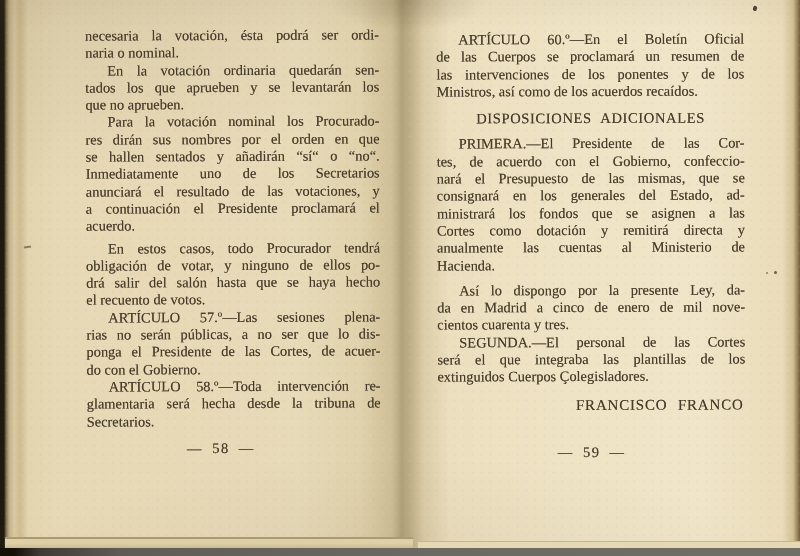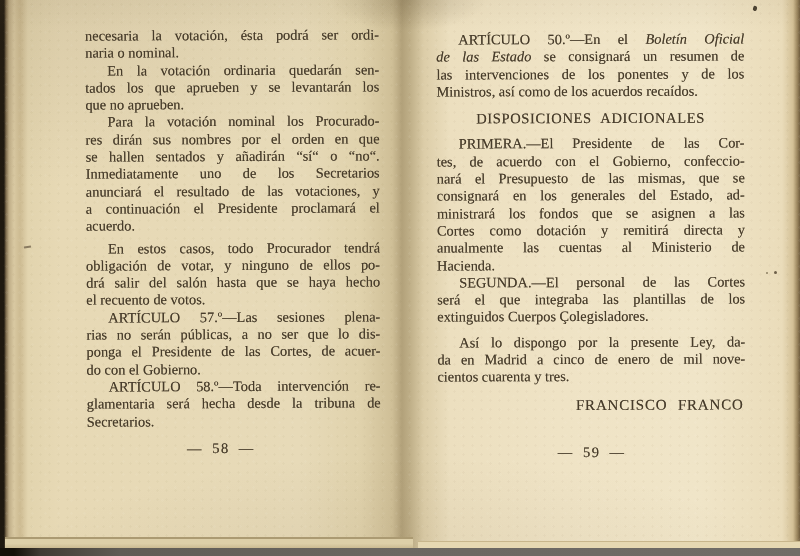--- a/index.html
+++ b/index.html
@@ -34,21 +34,21 @@
   .textblock{position:absolute;font-size:14.4px;line-height:17.3px;
     text-shadow:0 0 0.5px rgba(70,58,40,0.65);}
   .tb-left{left:86px;top:27px;width:294px;transform:rotate(-0.25deg);}
   .tb-right{left:437px;top:31px;width:308px;transform:rotate(-0.2deg);}
   .para{margin:0;}
   .gap{margin-top:5px;}
   .gap8{margin-top:8px;}
   .ln{display:block;}
   .jy{text-align:justify;text-align-last:justify;}
   .ind{text-indent:22px;}
-  .it{font-style:italic;}
+  .it{}
   .heading{margin:10px 0 8px 0;text-align:center;font-size:14.6px;
     letter-spacing:0.6px;word-spacing:5px;}
   .signature{margin-top:11px;text-align:right;font-size:15px;
     letter-spacing:0.8px;word-spacing:6px;padding-right:2px;}
   .pagenum{text-align:center;font-size:14.5px;letter-spacing:1.5px;word-spacing:4px;}
   .pagenum-left{margin-top:10px;transform:translateX(-13px);}
   .pagenum-right{margin-top:30px;}
   .speck{position:absolute;pointer-events:none;}
   .speck1{left:753px;top:6px;width:4px;height:5px;background:#4d4434;
     border-radius:40% 60% 50% 50%;transform:rotate(20deg);}
@@ -104,43 +104,43 @@
     <p class="para">
       <span class="ln jy ind">ARTÍCULO 58.º—Toda intervención re-</span>
       <span class="ln jy">glamentaria será hecha desde la tribuna de</span>
       <span class="ln">Secretarios.</span>
     </p>
     <div class="pagenum pagenum-left">— 58 —</div>
   </div>
 
   <div class="textblock tb-right">
     <p class="para">
-      <span class="ln jy ind"><span>ARTÍCULO 50.º—En el </span><span class="it">Boletín Oficial</span></span>
-      <span class="ln jy"><span class="it">de las Estado</span><span> se consignará un resumen de</span></span>
+      <span class="ln jy ind"><span>ARTÍCULO 60.º—En el </span><span class="it">Boletín Oficial</span></span>
+      <span class="ln jy"><span class="it">de las Cuerpos</span><span> se proclamará un resumen de</span></span>
       <span class="ln jy">las intervenciones de los ponentes y de los</span>
       <span class="ln">Ministros, así como de los acuerdos recaídos.</span>
     </p>
     <div class="heading">DISPOSICIONES ADICIONALES</div>
     <p class="para">
       <span class="ln jy ind">PRIMERA.—El Presidente de las Cor-</span>
       <span class="ln jy">tes, de acuerdo con el Gobierno, confeccio-</span>
       <span class="ln jy">nará el Presupuesto de las mismas, que se</span>
       <span class="ln jy">consignará en los generales del Estado, ad-</span>
       <span class="ln jy">ministrará los fondos que se asignen a las</span>
       <span class="ln jy">Cortes como dotación y remitirá directa y</span>
       <span class="ln jy">anualmente las cuentas al Ministerio de</span>
       <span class="ln">Hacienda.</span>
     </p>
+    <p class="para gap8">
+      <span class="ln jy ind">Así lo dispongo por la presente Ley, da-</span>
+      <span class="ln jy">da en Madrid a cinco de enero de mil nove-</span>
+      <span class="ln">cientos cuarenta y tres.</span>
+    </p>
     <p class="para">
       <span class="ln jy ind">SEGUNDA.—El personal de las Cortes</span>
       <span class="ln jy">será el que integraba las plantillas de los</span>
       <span class="ln">extinguidos Cuerpos Çolegisladores.</span>
-    </p>
-    <p class="para gap8">
-      <span class="ln jy ind">Así lo dispongo por la presente Ley, da-</span>
-      <span class="ln jy">da en Madrid a cinco de enero de mil nove-</span>
-      <span class="ln">cientos cuarenta y tres.</span>
     </p>
     <div class="signature">FRANCISCO FRANCO</div>
     <div class="pagenum pagenum-right">— 59 —</div>
   </div>
 
 </div>
 
 </body></html>

